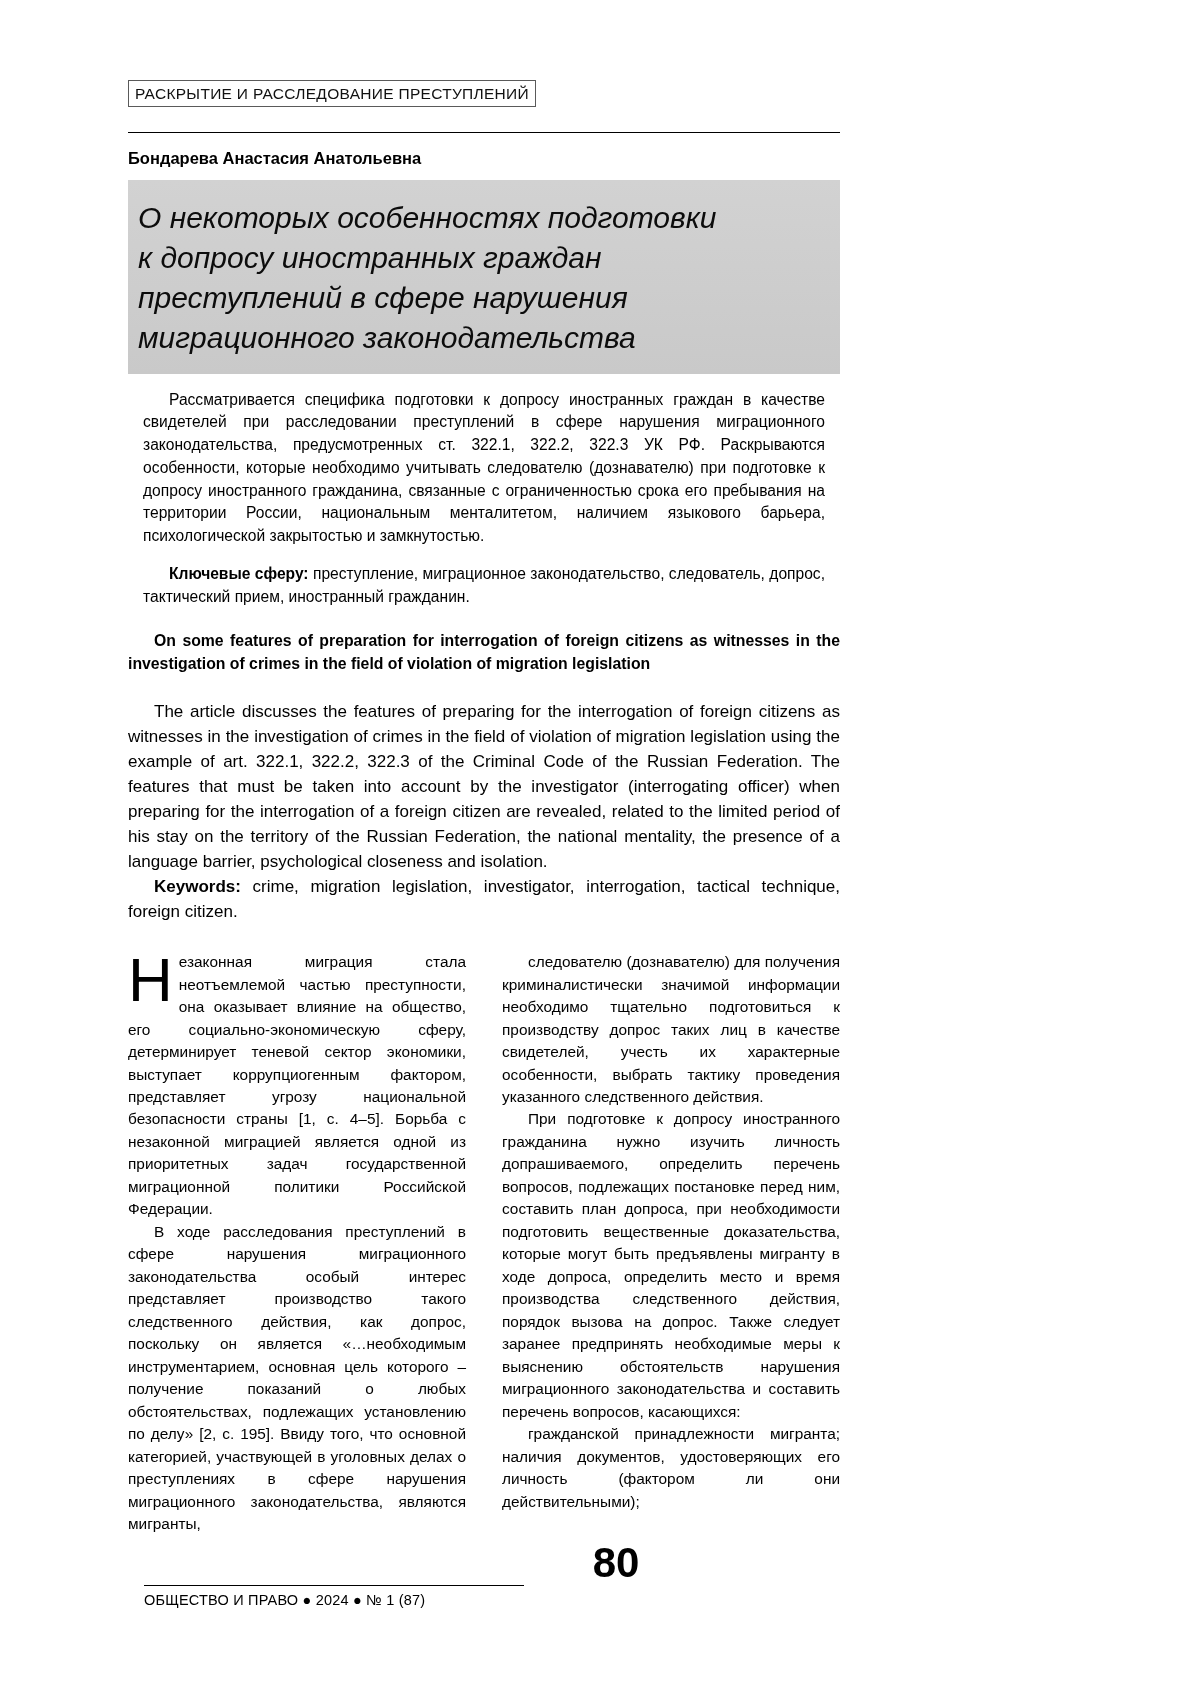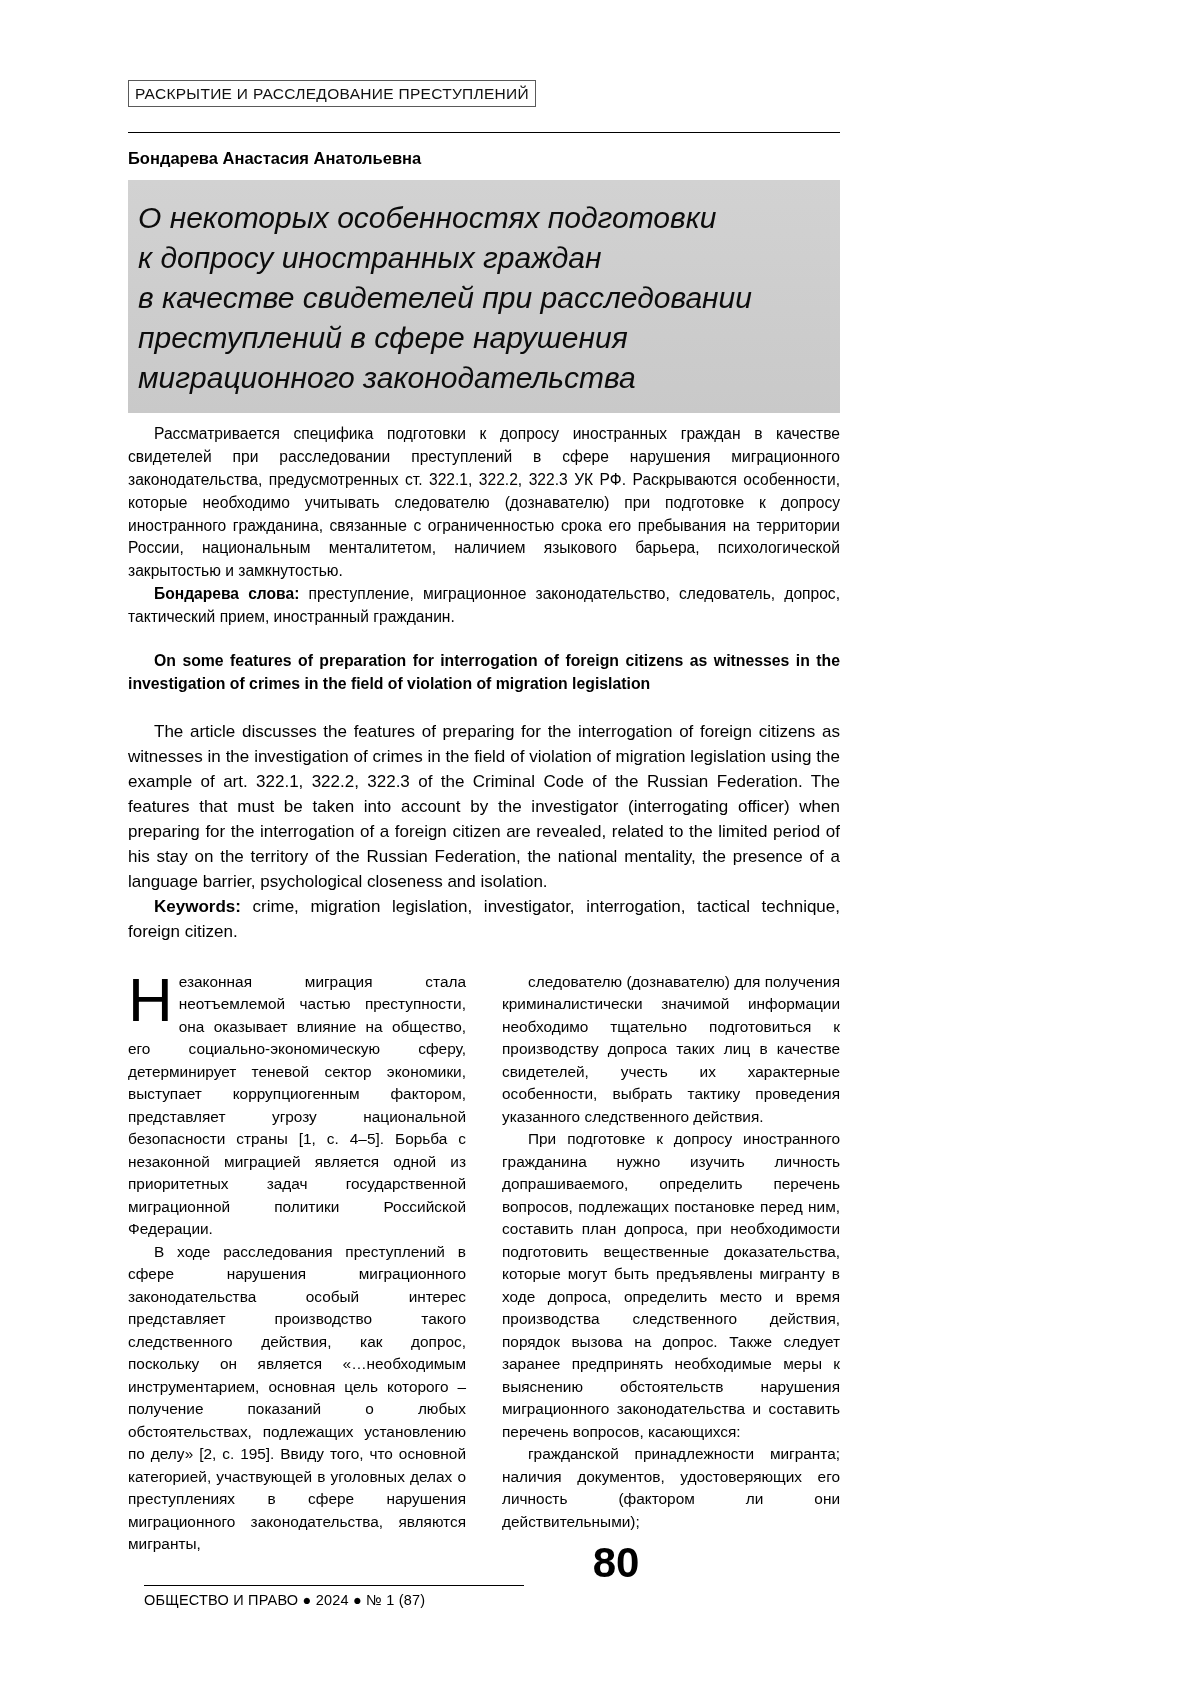--- a/index.html
+++ b/index.html
@@ -63,21 +63,21 @@
     white-space: pre;
   }
   
   .abstract {
     font-size: 15.6px;
     line-height: 1.46;
     text-align: justify;
     margin-top: 10px;
   }
   .abstract p {
-    margin: 0;
+    margin: 15px;
     text-indent: 26px;
   }
   .kw-label { font-weight: bold; }
   
   .en-title {
     font-size: 15.8px;
     font-weight: bold;
     line-height: 1.45;
     text-align: justify;
     margin-top: 22px;
@@ -148,46 +148,45 @@
   <div class="rh-wrap">
     <span class="running-head">РАСКРЫТИЕ И РАССЛЕДОВАНИЕ ПРЕСТУПЛЕНИЙ</span>
   </div>
   <div class="rule-top"></div>
 
   <div class="author">Бондарева Анастасия Анатольевна</div>
 
   <div class="title-band">
     <div class="tline">О некоторых особенностях подготовки</div>
     <div class="tline">к допросу иностранных граждан</div>
-    <div class="tline">в качестве свидетелей при расследовании</div>
     <div class="tline">преступлений в сфере нарушения</div>
     <div class="tline">миграционного законодательства</div>
   </div>
 
   <div class="abstract">
     <p>Рассматривается специфика подготовки к допросу иностранных граждан в качестве свидетелей при расследовании преступлений в сфере нарушения миграционного законодательства, предусмотренных ст. 322.1, 322.2, 322.3 УК РФ. Раскрываются особенности, которые необходимо учитывать следователю (дознавателю) при подготовке к допросу иностранного гражданина, связанные с ограниченностью срока его пребывания на территории России, национальным менталитетом, наличием языкового барьера, психологической закрытостью и замкнутостью.</p>
-    <p><span class="kw-label">Бондарева слова:</span><span> преступление, миграционное законодательство, следователь, допрос, тактический прием, иностранный гражданин.</span></p>
+    <p><span class="kw-label">Ключевые сферу:</span><span> преступление, миграционное законодательство, следователь, допрос, тактический прием, иностранный гражданин.</span></p>
   </div>
 
   <div class="en-title">
     <span class="l1">On some features of preparation for interrogation of foreign citizens as witnesses in the investigation of crimes in the field of violation of migration legislation</span>
   </div>
 
   <div class="en-abstract">
     <p>The article discusses the features of preparing for the interrogation of foreign citizens as witnesses in the investigation of crimes in the field of violation of migration legislation using the example of art. 322.1, 322.2, 322.3 of the Criminal Code of the Russian Federation. The features that must be taken into account by the investigator (interrogating officer) when preparing for the interrogation of a foreign citizen are revealed, related to the limited period of his stay on the territory of the Russian Federation, the national mentality, the presence of a language barrier, psychological closeness and isolation.</p>
     <p class="en-kw"><span class="kw-label">Keywords:</span><span> crime, migration legislation, investigator, interrogation, tactical technique, foreign citizen.</span></p>
   </div>
 
   <div class="body-cols">
     <div class="col">
       <p class="noindent"><span class="dropcap">Н</span><span>езаконная миграция стала неотъемлемой частью преступности, она оказывает влияние на общество, его социально-экономическую сферу, детерминирует теневой сектор экономики, выступает коррупциогенным фактором, представляет угрозу национальной безопасности страны [1, с. 4–5]. Борьба с незаконной миграцией является одной из приоритетных задач государственной миграционной политики Российской Федерации.</span></p>
       <p>В ходе расследования преступлений в сфере нарушения миграционного законодательства особый интерес представляет производство такого следственного действия, как допрос, поскольку он является «…необходимым инструментарием, основная цель которого – получение показаний о любых обстоятельствах, подлежащих установлению по делу» [2, с. 195]. Ввиду того, что основной категорией, участвующей в уголовных делах о преступлениях в сфере нарушения миграционного законодательства, являются мигранты,</p>
     </div>
     <div class="col">
-      <p>следователю (дознавателю) для получения криминалистически значимой информации необходимо тщательно подготовиться к производству допроса таких лиц в качестве свидетелей, учесть их характерные особенности, выбрать тактику проведения указанного следственного действия.</p>
+      <p>следователю (дознавателю) для получения криминалистически значимой информации необходимо тщательно подготовиться к производству допрос таких лиц в качестве свидетелей, учесть их характерные особенности, выбрать тактику проведения указанного следственного действия.</p>
       <p>При подготовке к допросу иностранного гражданина нужно изучить личность допрашиваемого, определить перечень вопросов, подлежащих постановке перед ним, составить план допроса, при необходимости подготовить вещественные доказательства, которые могут быть предъявлены мигранту в ходе допроса, определить место и время производства следственного действия, порядок вызова на допрос. Также следует заранее предпринять необходимые меры к выяснению обстоятельств нарушения миграционного законодательства и составить перечень вопросов, касающихся:</p>
       <p>гражданской принадлежности мигранта; наличия документов, удостоверяющих его личность (фактором ли они действительными);</p>
     </div>
   </div>
 
   <div class="footer">
     <div class="page-number">80</div>
     <div class="footer-rule"></div>
     <div class="footer-text">ОБЩЕСТВО И ПРАВО ● 2024 ● № 1 (87)</div>
   </div>

